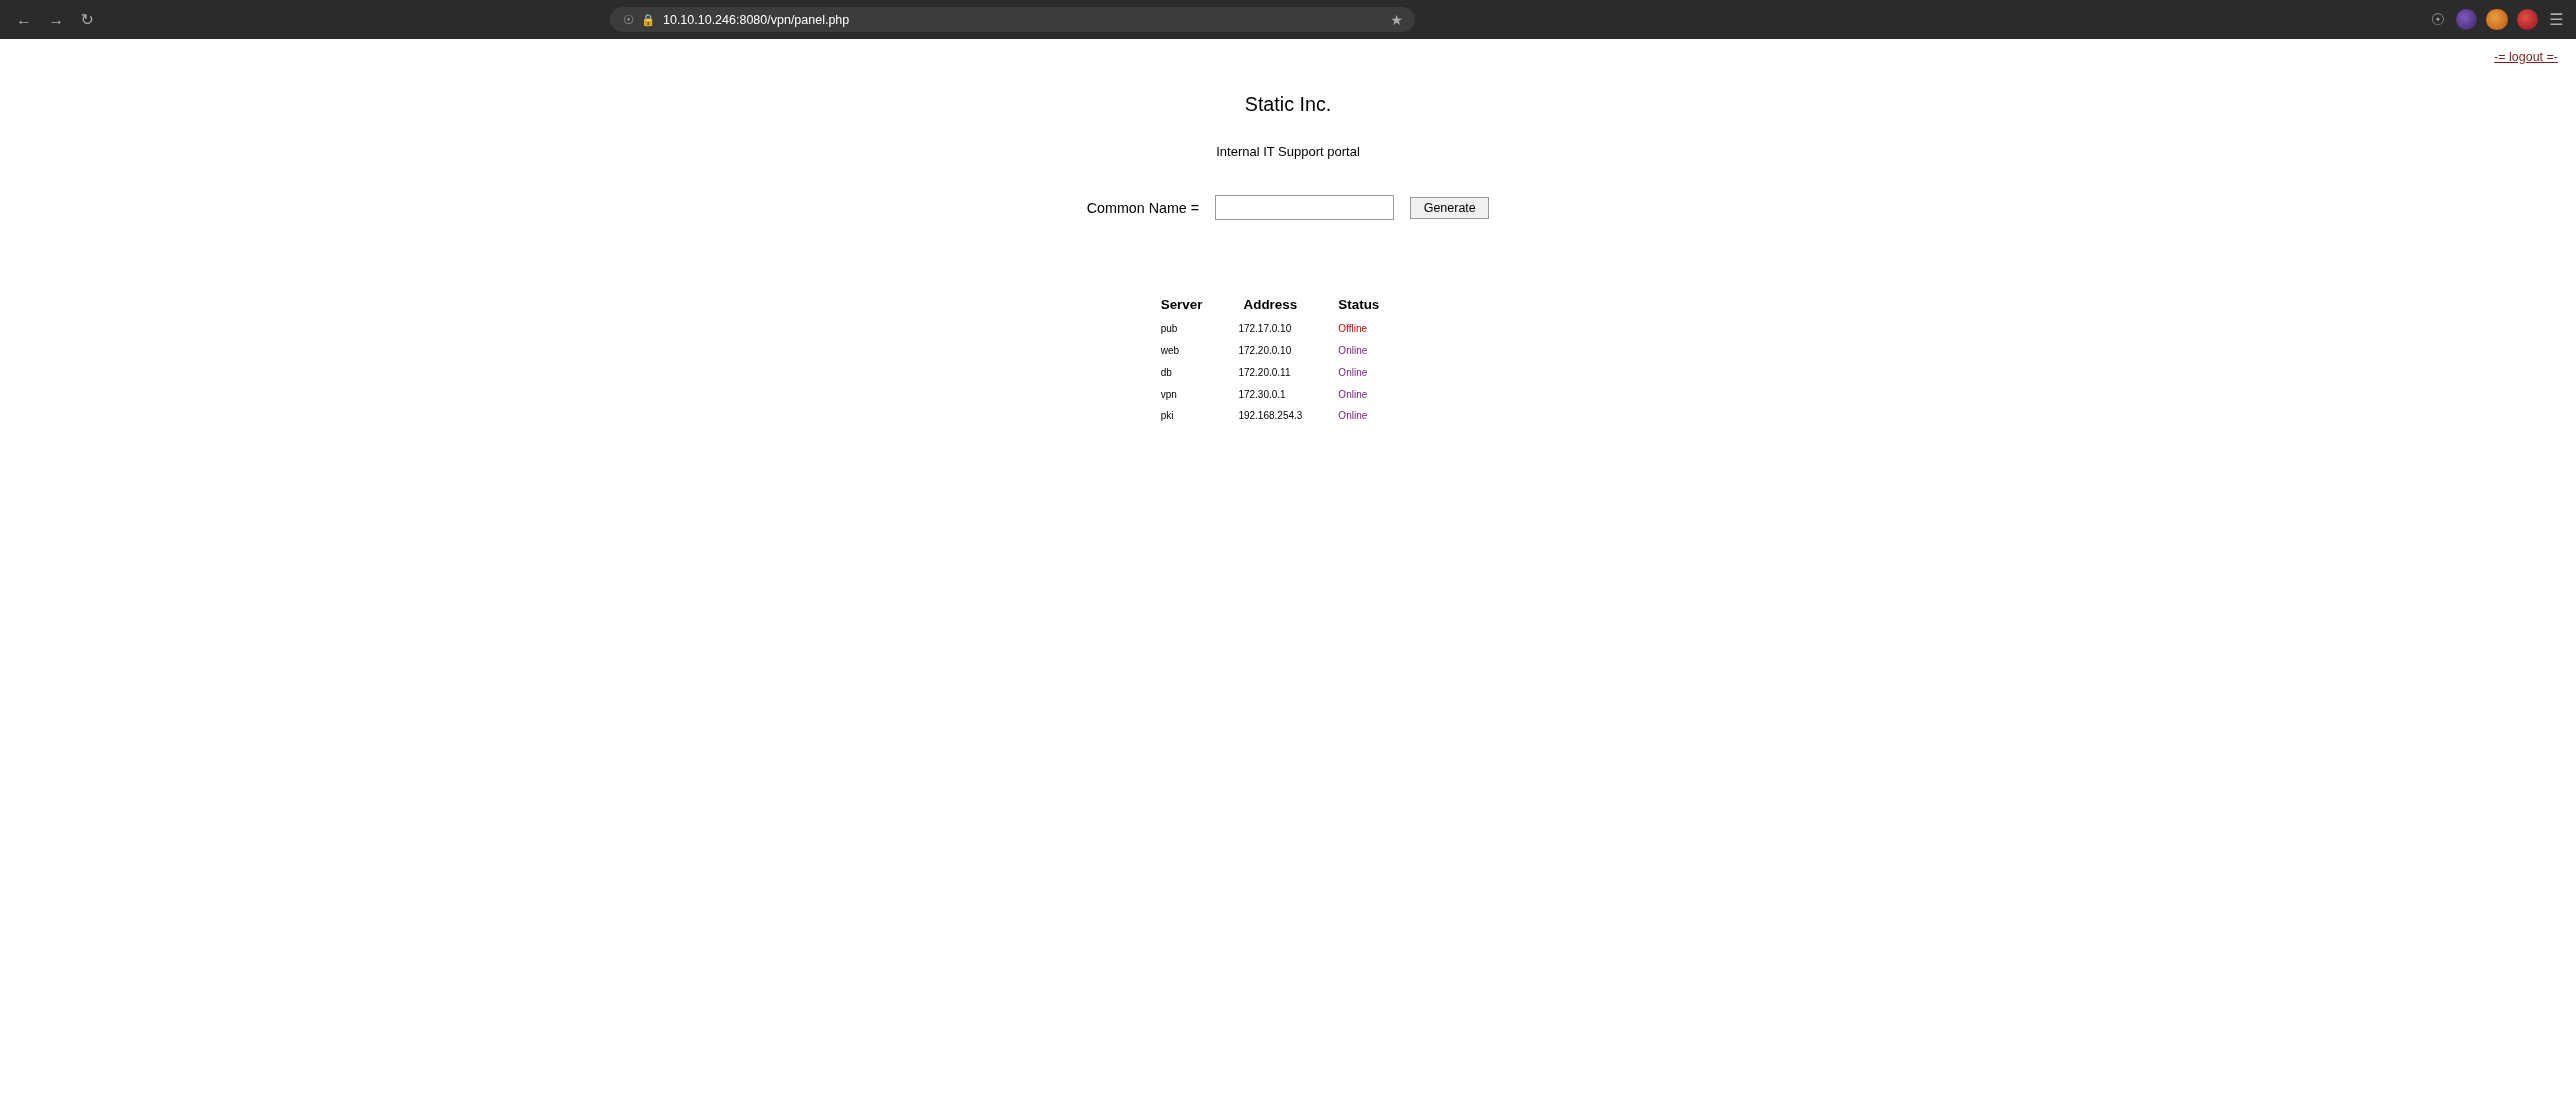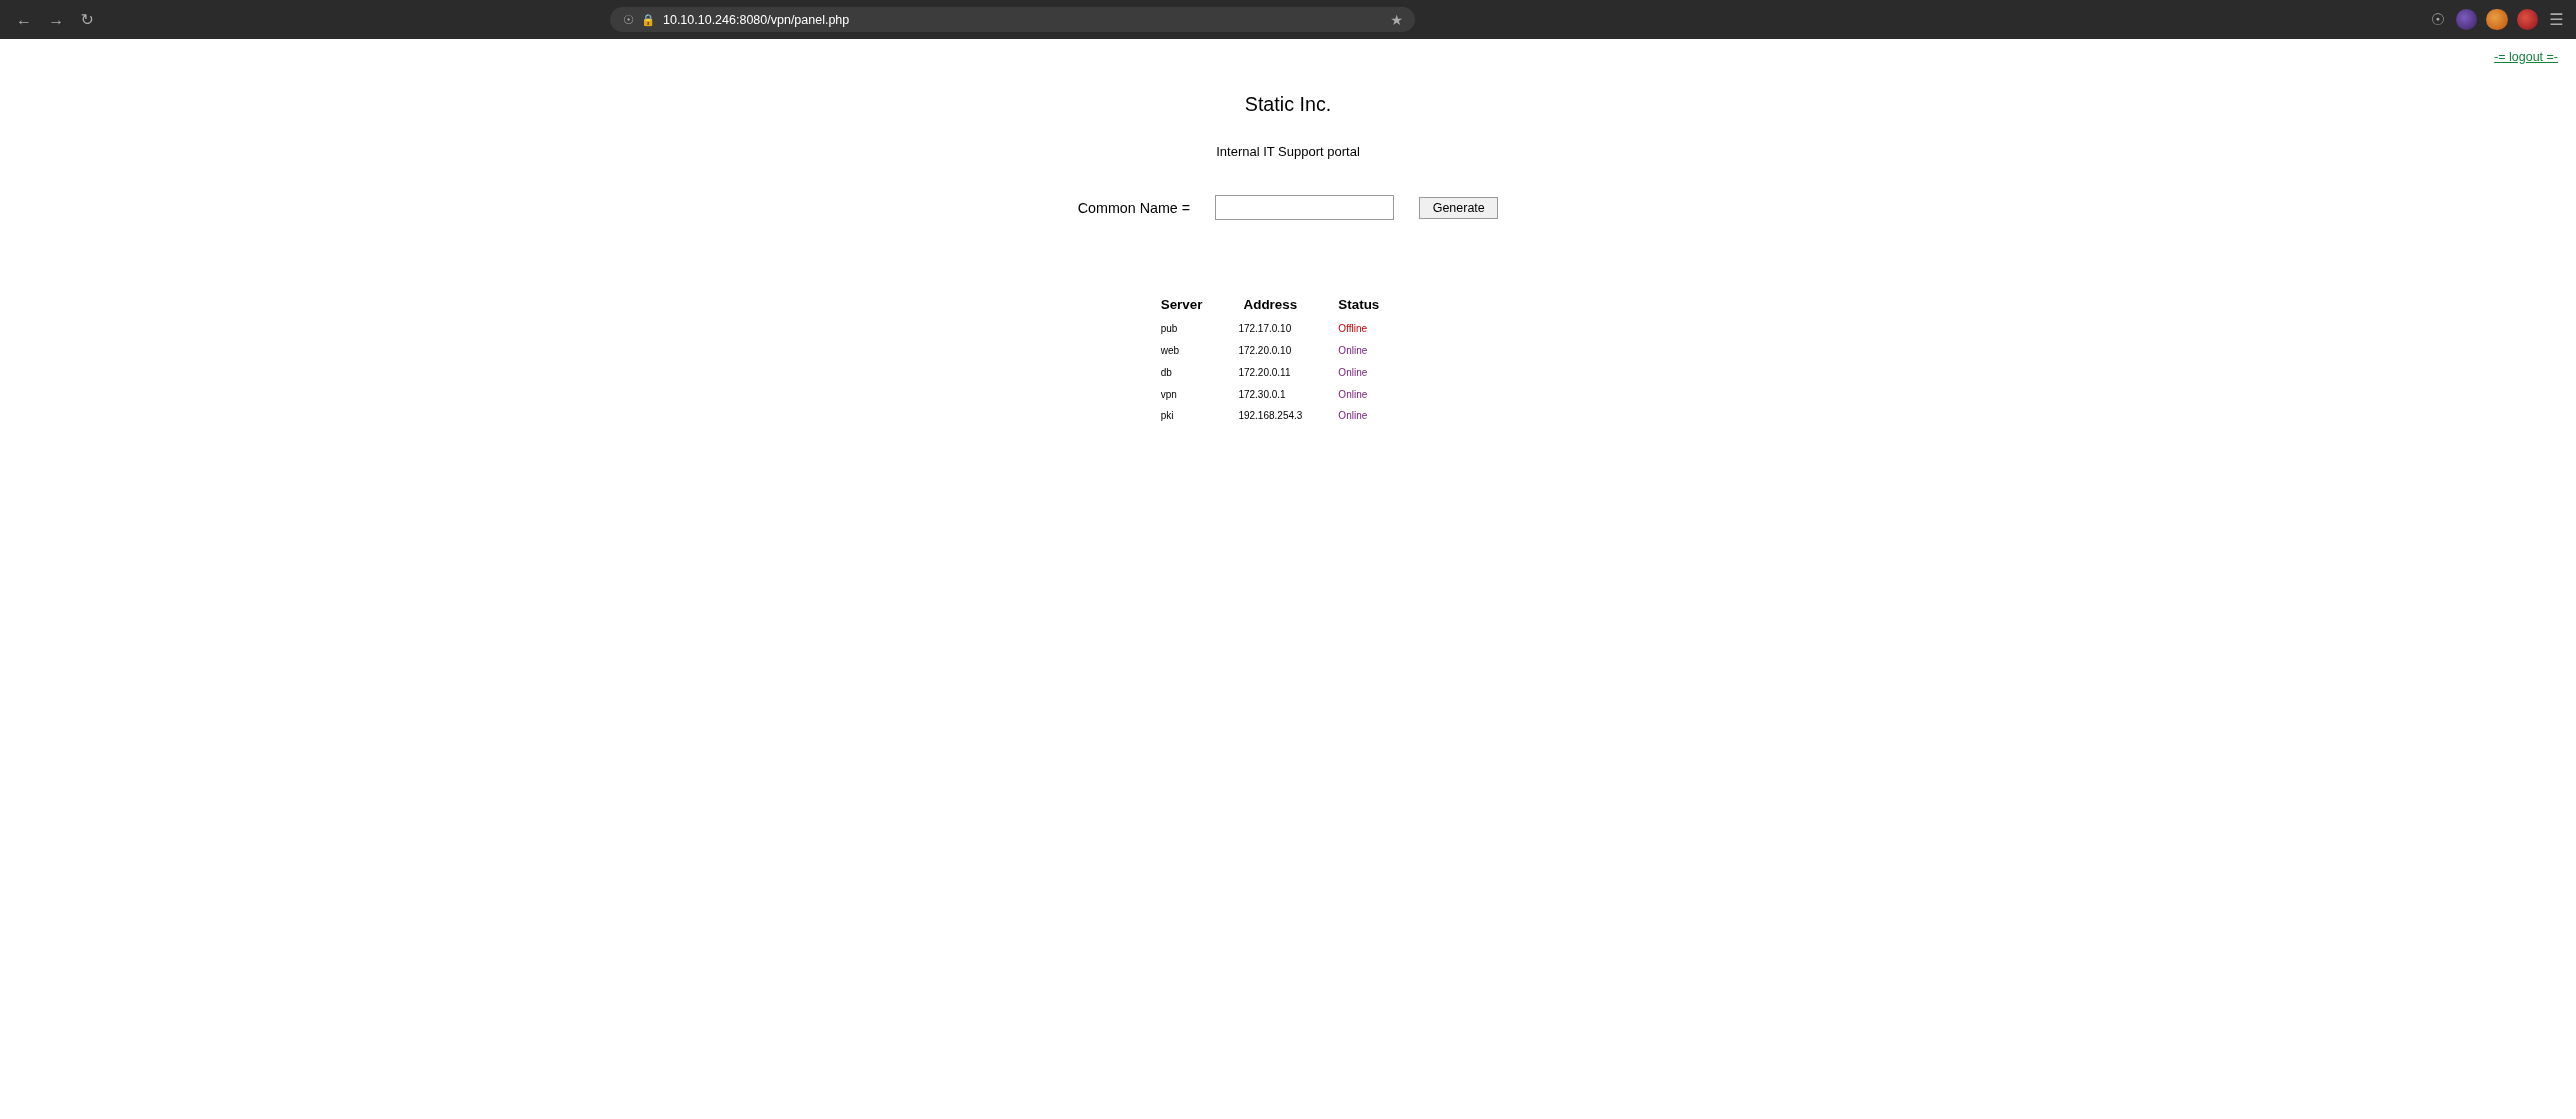--- a/index.html
+++ b/index.html
@@ -117,21 +117,21 @@
     .page-content {
       position: relative;
       min-height: calc(100vh - 39px);
       background: #fff;
     }
 
     .logout-link {
       position: absolute;
       top: 10.7px;
       right: 18px;
-      color: #15803d;
+      color: #7f1d1d;
       text-decoration: underline;
       font-size: 12.5px;
       cursor: pointer;
     }
 
     .main-container {
       display: flex;
       flex-direction: column;
       align-items: center;
       padding-top: 54px;
@@ -150,21 +150,21 @@
     .site-title h2 {
       font-size: 13px;
       font-weight: normal;
       margin-top: 28px;
     }
 
     
     .form-section {
       display: flex;
       align-items: center;
-      gap: 25px;
+      gap: 16px;
       margin-bottom: 54px;
     }
 
     .form-label {
       font-size: 14.3px;
     }
 
     .common-name-input {
       width: 179px;
       height: 25px;

